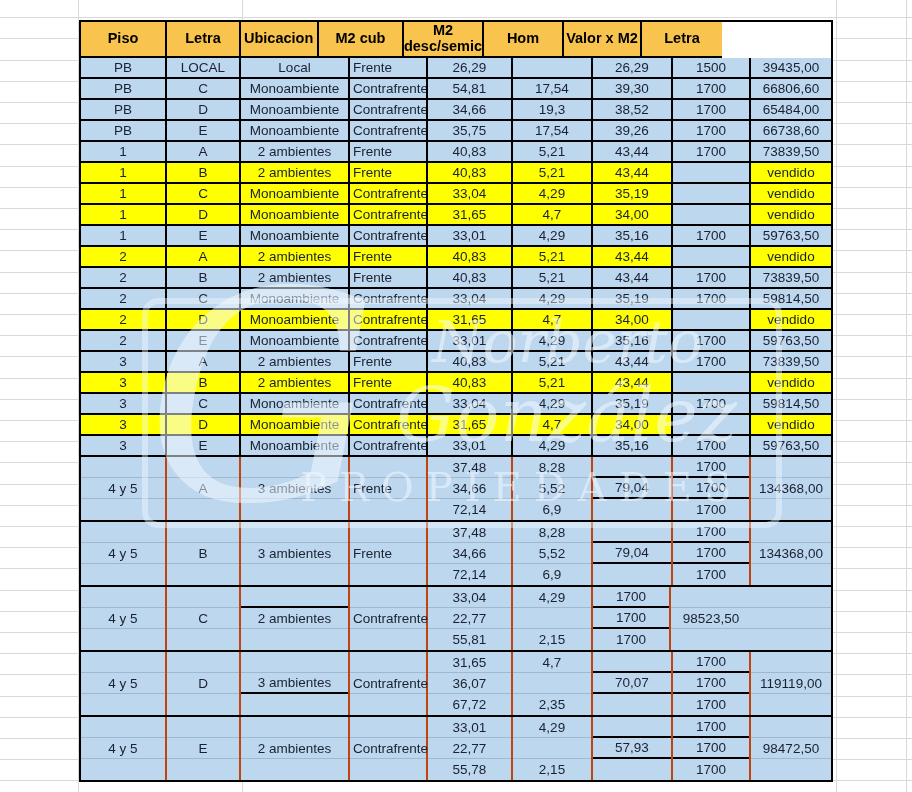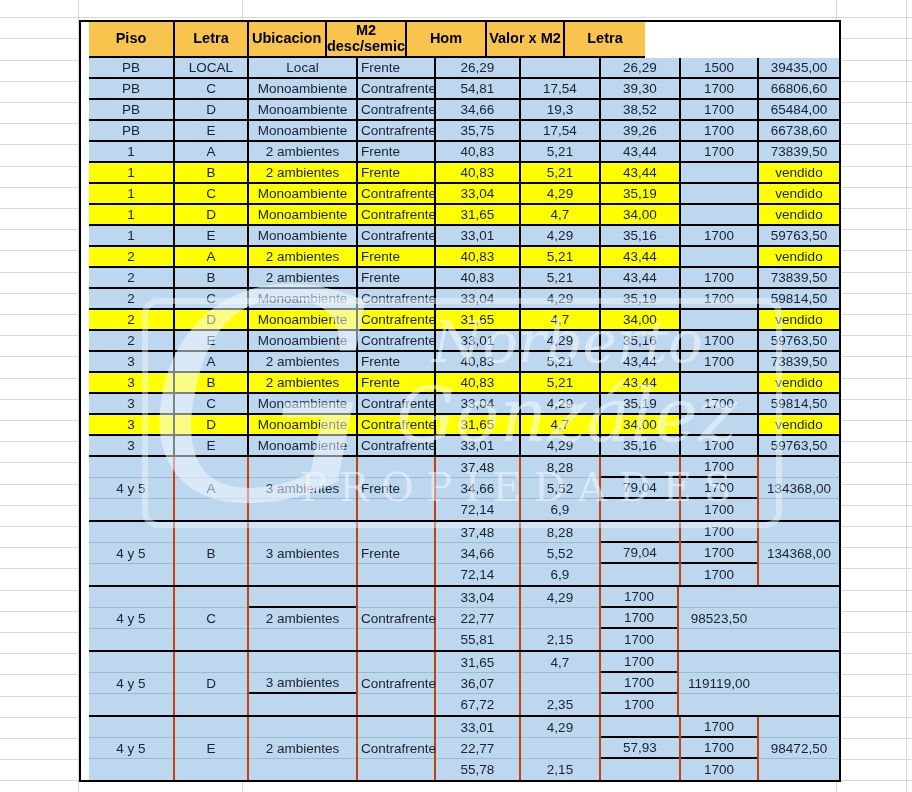--- a/index.html
+++ b/index.html
@@ -10,21 +10,21 @@
       #ffffff 0px, #ffffff 20.2px, #d9d9d9 20.2px, #d9d9d9 21.2px);
     background-position:0 -3px;
     font-family:"Liberation Sans", sans-serif;
     color:#1a2130;
   }
   .vgl{position:absolute; top:0; bottom:0; width:1px; background:#d9d9d9;}
 
   
   .tbl{
     position:absolute; left:79px; top:20px; width:750px;
-    border:2px solid #000; background:#fff;padding-left:8px;
+    border:2px solid #000; background:#fff;
   }
   .row{display:flex; height:21px;}
   .row.header{height:36px;}
   .cell{
     box-sizing:border-box; display:flex; align-items:center; justify-content:center;
     border-right:2px solid #000; border-bottom:2px solid #000;
     background:#BDD7EE; font-size:13.5px; overflow:hidden; white-space:nowrap;
   }
   .cell.y{background:#FFFF00;}
   .cell.h{
@@ -72,20 +72,21 @@
   <div class="vgl" style="left:78px"></div>
   <div class="vgl" style="left:242px"></div>
   <div class="vgl" style="left:836px"></div>
   <div class="vgl" style="left:906px"></div>
 
   <div class="tbl" id="tbl">
       <div class="row header">
         <div class="cell h c0">Piso</div>
         <div class="cell h c1">Letra</div>
         <div class="cell h c3 left">Ubicacion</div>
+        <div class="cell h c4">M2 cub</div>
         <div class="cell h c5">M2
 desc/semic</div>
         <div class="cell h c6">Hom</div>
         <div class="cell h c7">Valor x M2</div>
         <div class="cell h c8">Letra</div>
       </div>
       <div class="row">
         <div class="cell c0">PB</div>
         <div class="cell c1">LOCAL</div>
         <div class="cell c2">Local</div>
@@ -402,20 +403,25 @@
         <div class="gcol c4">
           <div class="sub">31,65</div>
           <div class="sub">36,07</div>
           <div class="sub">67,72</div>
         </div>
         <div class="gcol c5">
           <div class="sub">4,7</div>
           <div class="sub"></div>
           <div class="sub">2,35</div>
         </div>
+        <div class="gcol c6">
+          <div class="sub bb"></div>
+          <div class="sub bb">70,07</div>
+          <div class="sub"></div>
+        </div>
         <div class="gcol c7">
           <div class="sub bb">1700</div>
           <div class="sub bb">1700</div>
           <div class="sub">1700</div>
         </div>
         <div class="gcol merged c8">119119,00</div>
       </div>
       <div class="grow">
         <div class="hl" style="top: 20px;"></div>
         <div class="hl" style="top: 41px;"></div>

